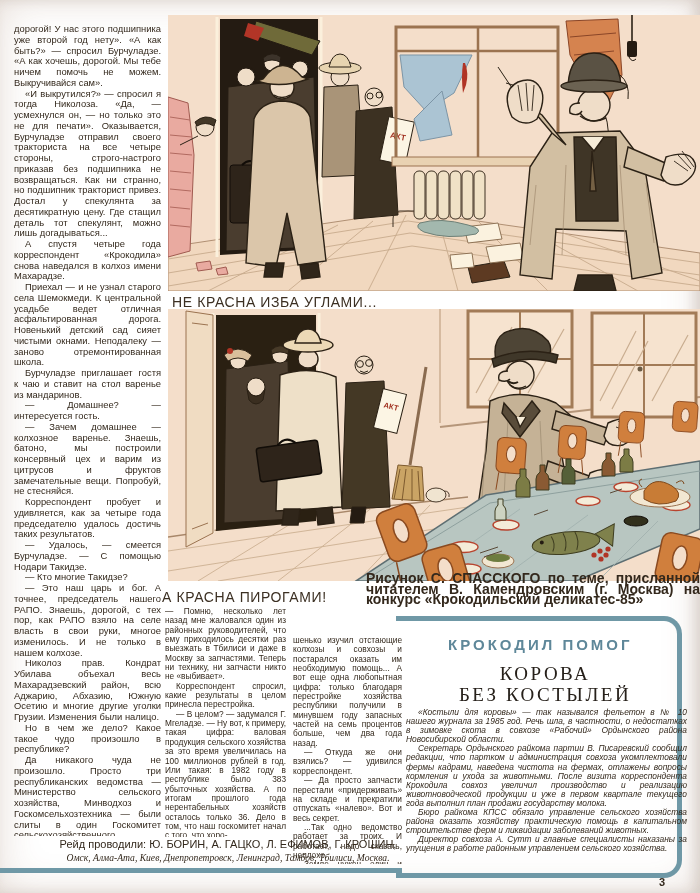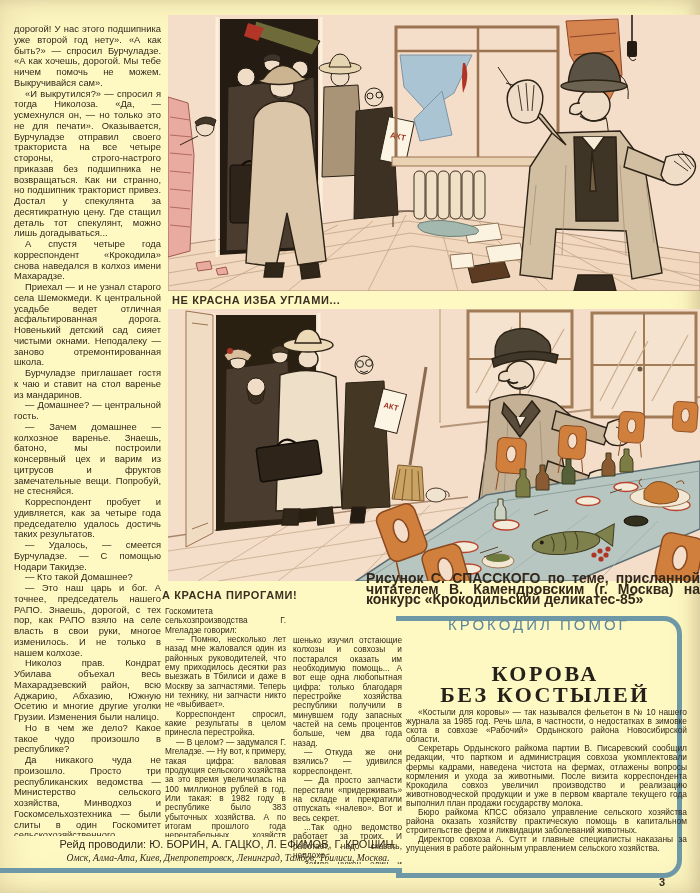--- a/index.html
+++ b/index.html
@@ -1,73 +1,73 @@
 <!DOCTYPE html>
 <html><head>
 <meta charset="utf-8">
 <style>
   html,body{margin:0;padding:0;background:#6e6a63;}
   .page{
     position:relative;width:700px;height:893px;margin:0 auto;
-    background:#fef9c3;overflow:hidden;
+    background:#ffffff;overflow:hidden;
     font-family:"Liberation Sans",sans-serif;color:#33281c;
     box-shadow:inset 0 0 40px rgba(120,70,40,.18), inset -6px 0 12px rgba(90,60,40,.15);
   }
   
   .col{position:absolute;overflow:hidden;text-align:justify;}
   .col p{margin:0;text-indent:11px;}
   .col p:first-child{text-indent:0;}
   .col1{left:14px;top:24px;width:147px;height:812px;font-size:9.4px;line-height:10.75px;}
   .col2{left:165px;top:607px;width:121px;height:230px;font-size:8.3px;line-height:9.35px;}
   .col3{left:293px;top:636px;width:109px;height:228px;font-size:8.3px;line-height:9.35px;}
   
   .cartoon{position:absolute;}
   .cartoon-top{left:168px;top:15px;width:532px;height:276px;}
   .cartoon-bottom{left:168px;top:309px;width:532px;height:272px;}
-  .caption{position:absolute;font-weight:bold;font-size:11px;letter-spacing:.6px;color:#3b2f22;}
+  .caption{position:absolute;font-weight:normal;font-size:14px;letter-spacing:.6px;color:#3b2f22;}
   .caption-top{left:172px;top:294px;}
   .caption-bottom{left:162px;top:589px;}
   .credit{position:absolute;left:366px;top:573px;width:334px;font-weight:bold;
           font-size:14px;line-height:10.6px;text-align:justify;color:#33281c;}
   
   .raid{position:absolute;left:56px;top:839px;width:344px;text-align:center;}
   .raid .bold-line{font-weight:normal;font-size:11px;line-height:10.6px;}
   .raid .cities{font-family:"Liberation Serif",serif;font-style:italic;font-size:9.6px;margin-top:2px;}
   
   .box-frame{position:absolute;left:396px;top:616px;width:281px;height:252px;
     border-top:5px solid #6f98a6;border-right:5px solid #6f98a6;border-bottom:5px solid #6f98a6;
     border-top-right-radius:18px;border-bottom-right-radius:18px;}
   .bottom-rule{position:absolute;left:0;top:868px;width:402px;height:5px;background:#6f98a6;}
-  .box-rubric{position:absolute;left:448px;top:616px;font-size:15px;font-weight:normal;
+  .box-rubric{position:absolute;left:448px;top:636px;font-size:15px;font-weight:bold;
     letter-spacing:3px;color:#5e8799;}
   .box-title{position:absolute;left:406px;top:663px;width:278px;text-align:center;
-    font-family:"Liberation Serif",serif;font-weight:bold;font-size:22px;line-height:21px;
+    font-family:"Liberation Serif",serif;font-weight:normal;font-size:19px;line-height:21px;
     letter-spacing:2.5px;color:#26201a;}
   .box-body{position:absolute;left:406px;top:708px;width:281px;height:156px;overflow:hidden;
     font-size:8.4px;line-height:9.1px;text-align:justify;}
-  .box-body p{margin:0;text-indent:12px;}
+  .box-body p{margin:0;text-indent:12px;font-style:italic;}
   .page-number{position:absolute;left:659px;top:876px;font-weight:bold;font-size:11px;color:#33281c;}
   svg{display:block;}
 </style>
 </head>
 <body>
 
 <div class="page">
 
   <div class="col col1">
       <p>дорогой! У нас этого подшипника уже второй год нету». «А как быть?» — спросил Бурчуладзе. «А как хочешь, дорогой. Мы тебе ничем помочь не можем. Выкручивайся сам».</p>
       <p>«И выкрутился?» — спросил я тогда Николоза. «Да, — усмехнулся он, — но только это не для печати». Оказывается, Бурчуладзе отправил своего тракториста на все четыре стороны, строго-настрого приказав без подшипника не возвращаться. Как ни странно, но подшипник тракторист привез. Достал у спекулянта за десятикратную цену. Где стащил деталь тот спекулянт, можно лишь догадываться...</p>
       <p>А спустя четыре года корреспондент «Крокодила» снова наведался в колхоз имени Махарадзе.</p>
       <p>Приехал — и не узнал старого села Шемокмеди. К центральной усадьбе ведет отличная асфальтированная дорога. Новенький детский сад сияет чистыми окнами. Неподалеку — заново отремонтированная школа.</p>
       <p>Бурчуладзе приглашает гостя к чаю и ставит на стол варенье из мандаринов.</p>
-      <p>— Домашнее? — центральной гость.</p>
+      <p>— Домашнее? — интересуется гость.</p>
       <p>— Зачем домашнее — колхозное варенье. Знаешь, батоно, мы построили консервный цех и варим из цитрусов и фруктов замечательные вещи. Попробуй, не стесняйся.</p>
       <p>Корреспондент пробует и удивляется, как за четыре года председателю удалось достичь таких результатов.</p>
       <p>— Удалось, — смеется Бурчуладзе. — С помощью Нодари Такидзе.</p>
-      <p>— Кто такой Домашнее?</p>
+      <p>— Кто многие Такидзе?</p>
       <p>— Это наш царь и бог. А точнее, председатель нашего РАПО. Знаешь, дорогой, с тех пор, как РАПО взяло на селе власть в свои руки, многое изменилось. И не только в нашем колхозе.</p>
       <p>Николоз прав. Кондрат Убилава объехал весь Махарадзевский район, всю Аджарию, Абхазию, Южную Осетию и многие другие уголки Грузии. Изменения были налицо.</p>
       <p>Но в чем же дело? Какое такое чудо произошло в республике?</p>
       <p>Да никакого чуда не произошло. Просто три республиканских ведомства — Министерство сельского хозяйства, Минводхоз и Госкомсельхозтехника — были слиты в один Госкомитет сельскохозяйственного производства. На селе появился единый хозяин. И все РАПО, которые до этого были, по сути, бесправными, обрели права управления и стали подчиняться одному хозяину.</p>
     </div>
 
   <div class="cartoon cartoon-top">
     <svg viewBox="0 0 532 276" width="532" height="276">
       <rect width="532" height="276" fill="#f4deca"></rect>
 
@@ -387,21 +387,20 @@
         </g>
       </g>
     </svg>
   </div>
 
   <div class="caption caption-bottom">А КРАСНА ПИРОГАМИ!</div>
 
   <div class="credit">Рисунок С. СПАССКОГО по теме, присланной читателем В. Камендровским (г. Москва) на конкурс «Крокодильский деликатес-85»</div>
 
   <div class="col col2">
-      <p>Госкомитета сельхозпроизводства Г. Мгеладзе говорил:</p>
       <p>— Помню, несколько лет назад мне жаловался один из районных руководителей, что ему приходилось десятки раз выезжать в Тбилиси и даже в Москву за запчастями. Теперь ни технику, ни запчасти никто не «выбивает».</p>
       <p>Корреспондент спросил, какие результаты в целом принесла перестройка.</p>
       <p>— В целом? — задумался Г. Мгеладзе. — Ну вот, к примеру, такая цифра: валовая продукция сельского хозяйства за это время увеличилась на 100 миллионов рублей в год. Или такая: в 1982 году в республике было 383 убыточных хозяйства. А по итогам прошлого года нерентабельных хозяйств осталось только 36. Дело в том, что наш госкомитет начал с того, что хоро-</p>
     </div>
   <div class="col col3">
       <p>шенько изучил отстающие колхозы и совхозы и постарался оказать им необходимую помощь... А вот еще одна любопытная цифра: только благодаря перестройке хозяйства республики получили в минувшем году запасных частей на семь процентов больше, чем два года назад.</p>
       <p>— Откуда же они взялись? — удивился корреспондент.</p>
       <p>— Да просто запчасти перестали «придерживать» на складе и прекратили отпускать «налево». Вот и весь секрет.</p>
       <p>...Так одно ведомство работает за троих. И работает, надо сказать, неплохо.</p>
       <p>Земле нужен один и притом рачительный хозяин. Который бы заботился об урожае и отвечал за него. Без ссылок на партнеров.</p>

